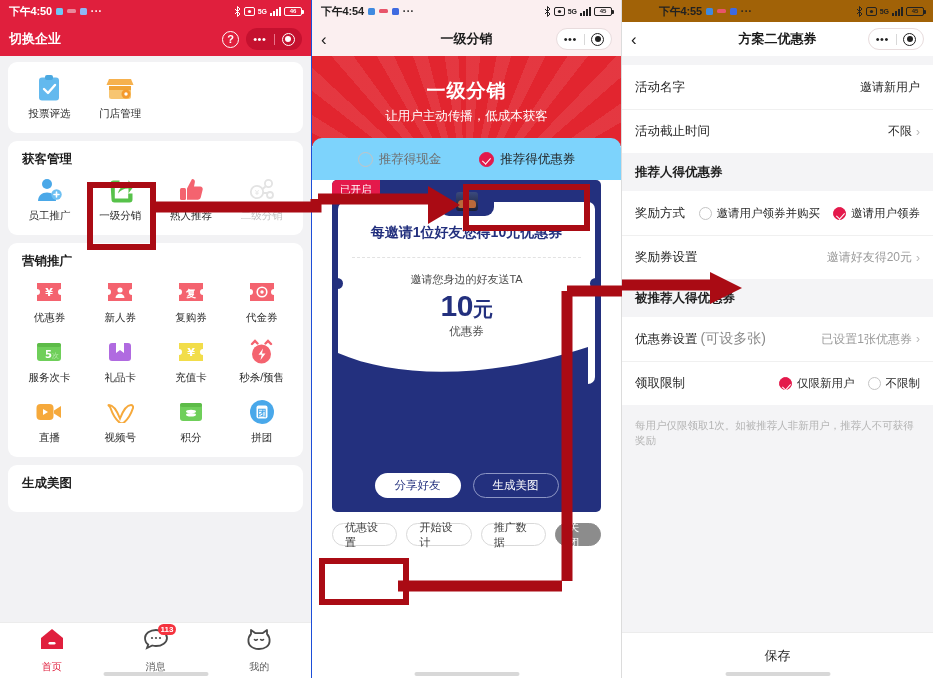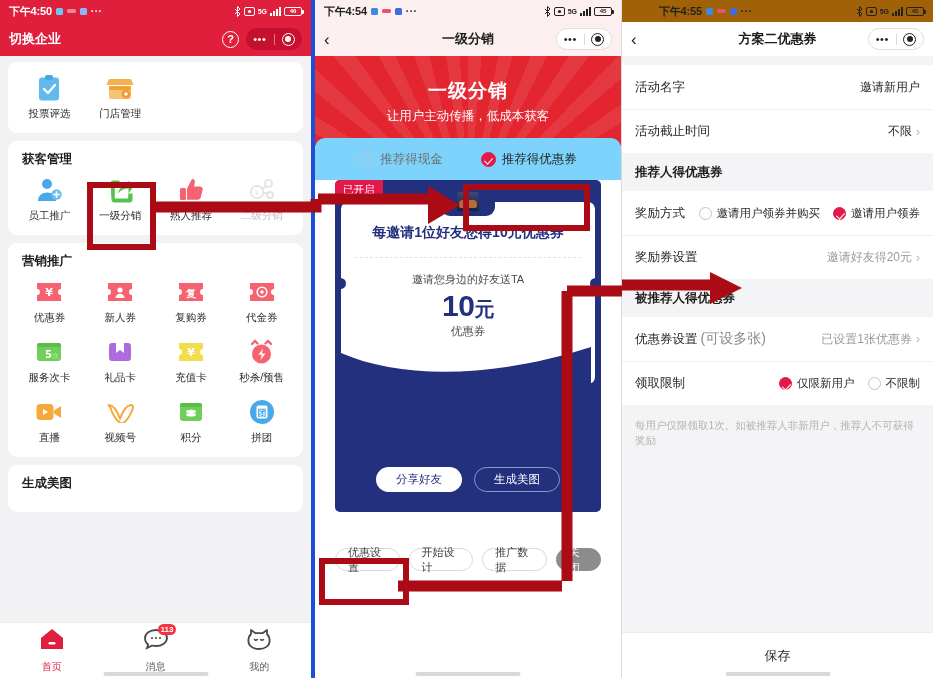--- a/index.html
+++ b/index.html
@@ -3,21 +3,21 @@
 <meta charset="utf-8">
 <style>
   * { box-sizing: border-box; margin: 0; padding: 0; }
   html, body {
     width: 933px; height: 678px;
     font-family: "Liberation Sans", "DejaVu Sans", sans-serif;
     background: #ffffff; overflow: hidden;
   }
   .screens { display: flex; width: 933px; height: 678px; position: relative; }
   .panel { width: 311px; height: 678px; position: relative; overflow: hidden; background:#f4f4f6; }
-  .panel.mid { border-left: 4px solid #1d4ed8; border-right: 1px solid #dcdcdc; }
+  .panel.mid { border-left: 1px solid #1d4ed8; border-right: 1px solid #dcdcdc; }
 
   
   .statusbar {
     height: 22px; display: flex; align-items: center; justify-content: space-between;
     padding: 0 9px; font-size: 11px; font-weight: bold;
   }
   .sb-left { display:flex; align-items:center; gap:4px; }
   .sb-right { display:flex; align-items:center; gap:3px; }
   .sb-time { font-size: 11px; font-weight: bold; letter-spacing: -0.2px; }
   .sb-ic { display:inline-block; }
@@ -112,26 +112,26 @@
   .tk-div { border-top:1px dashed #e2e2e2; margin: 14px -2px 0 -2px; }
   .tk-sub { text-align:center; color:#4a4a4a; font-size:11px; margin-top:14px;}
   .tk-amt { text-align:center; color:#23307e; font-size:30px; font-weight:bold; margin-top:2px; letter-spacing:-0.5px;}
   .tk-amt small { font-size:20px; }
   .tk-cp { text-align:center; color:#4a4a4a; font-size:11.5px; margin-top:1px; }
   .wave { position:absolute; left:0; right:0; bottom:-1px; height:40px; }
   .avatar-badge { position:absolute; left:50%; transform:translateX(-50%); top:6px; width:54px; height:30px;
                   background:#23307e; border-radius: 0 0 9px 9px; z-index:3; display:flex; align-items:center; justify-content:center;}
   .av-img { width:22px; height:19px; border-radius:3px; background:linear-gradient(#3b4a7e,#1a1f33); position:relative; overflow:hidden;}
   .av-img::after{content:"";position:absolute;left:2px;bottom:3px;width:18px;height:8px;border-radius:4px 4px 2px 2px;background:#b9693a;}
-  .poster-btns { position:absolute; left:0; right:0; bottom:20px; display:flex; justify-content:center; gap:12px;text-align:center; }
+  .poster-btns { position:absolute; left:0; right:0; bottom:14px; display:flex; justify-content:center; gap:12px;text-align:center; }
   .pbtn { height:25px; min-width:86px; border-radius:13px; font-size:11.5px; display:flex; align-items:center; justify-content:center; }
   .pbtn.solid { background:#fff; color:#23307e; }
   .pbtn.ghost { background:transparent; color:#fff; border:1px solid #8d96c4; }
 
-  .bot-actions { display:flex; align-items:center; gap:9px; padding: 11px 20px 0 20px; margin-top: 25px; }
+  .bot-actions { display:flex; align-items:center; gap:9px; padding: 11px 20px 0 20px; }
   .bact { height:23px; padding:0 12px; border-radius:12px; border:1px solid #d9d9d9; background:#fff;
           font-size:11px; color:#3c3c3c; display:flex; align-items:center; }
   .bact.close { background:#8c8c8c; color:#fff; border-color:#8c8c8c; margin-left:auto; }
 
   
   .r-body { height:622px; background:#f4f4f6; position:relative; }
   .r-gap { height:9px; background:#f4f4f6; }
   .r-row { background:#fff; height:44px; display:flex; align-items:center; padding: 0 13px; }
   .r-row + .r-row { border-top:1px solid #f0f0f0; }
   .r-label { font-size:12.5px; color:#1f1f1f; }

